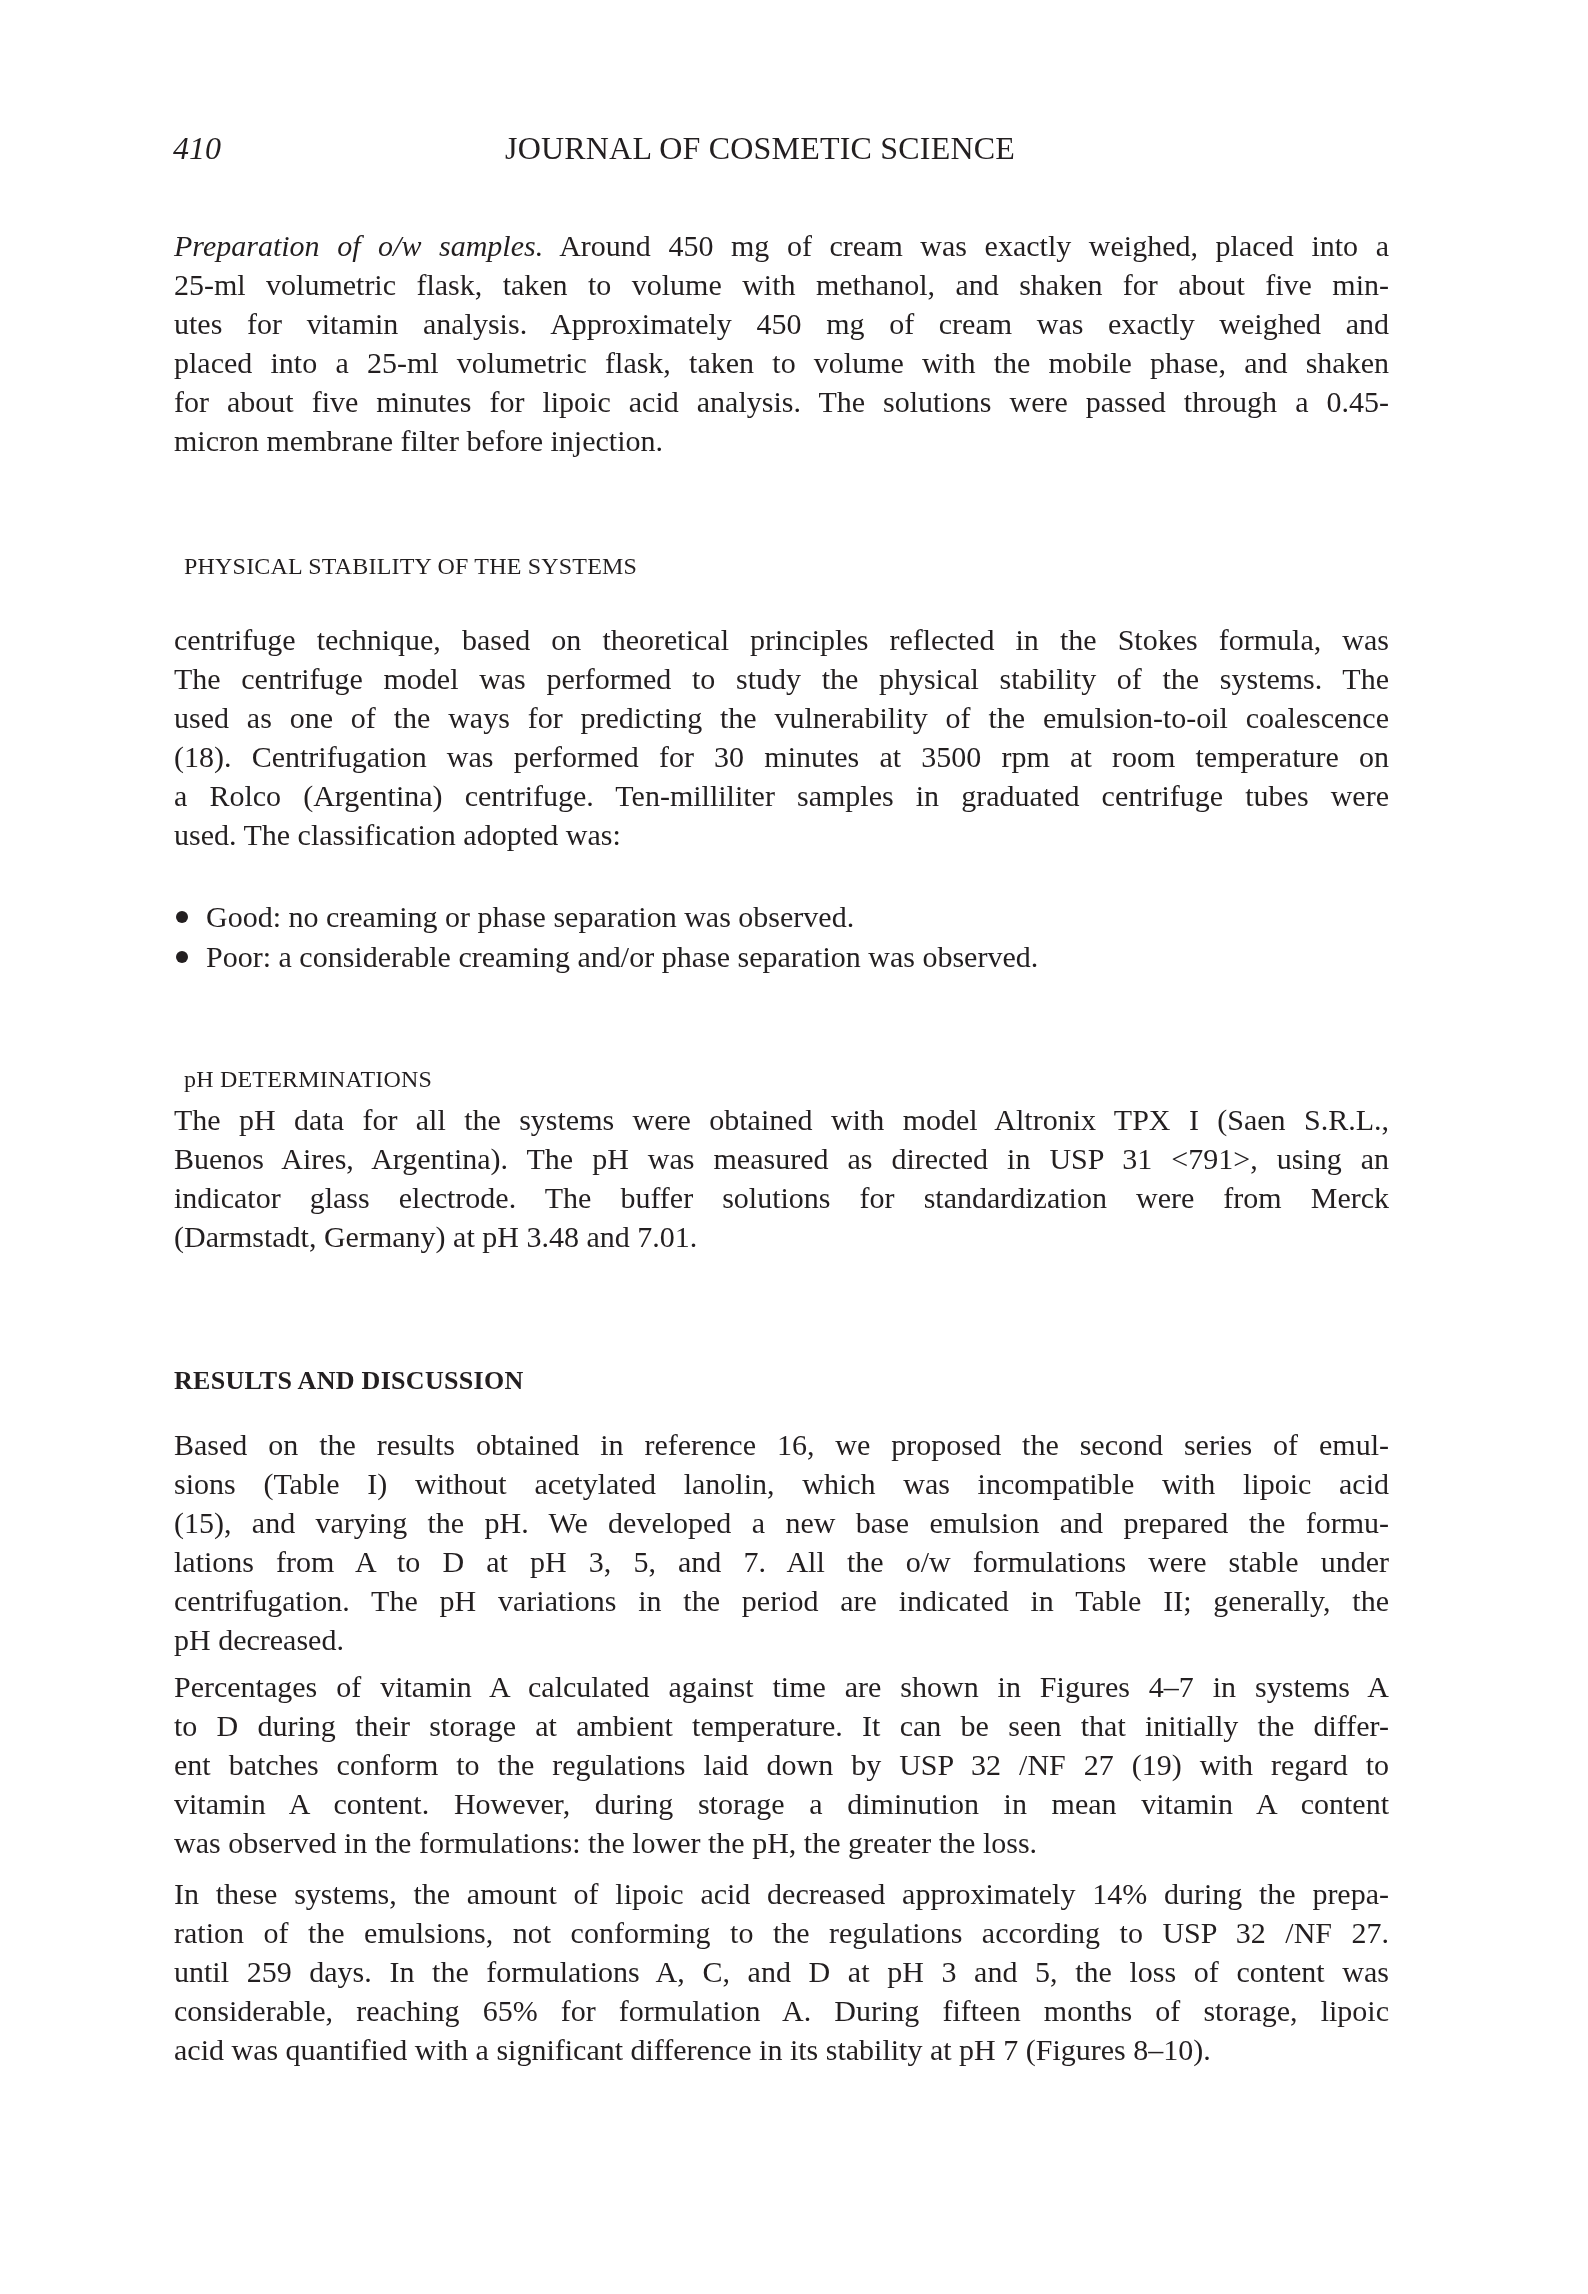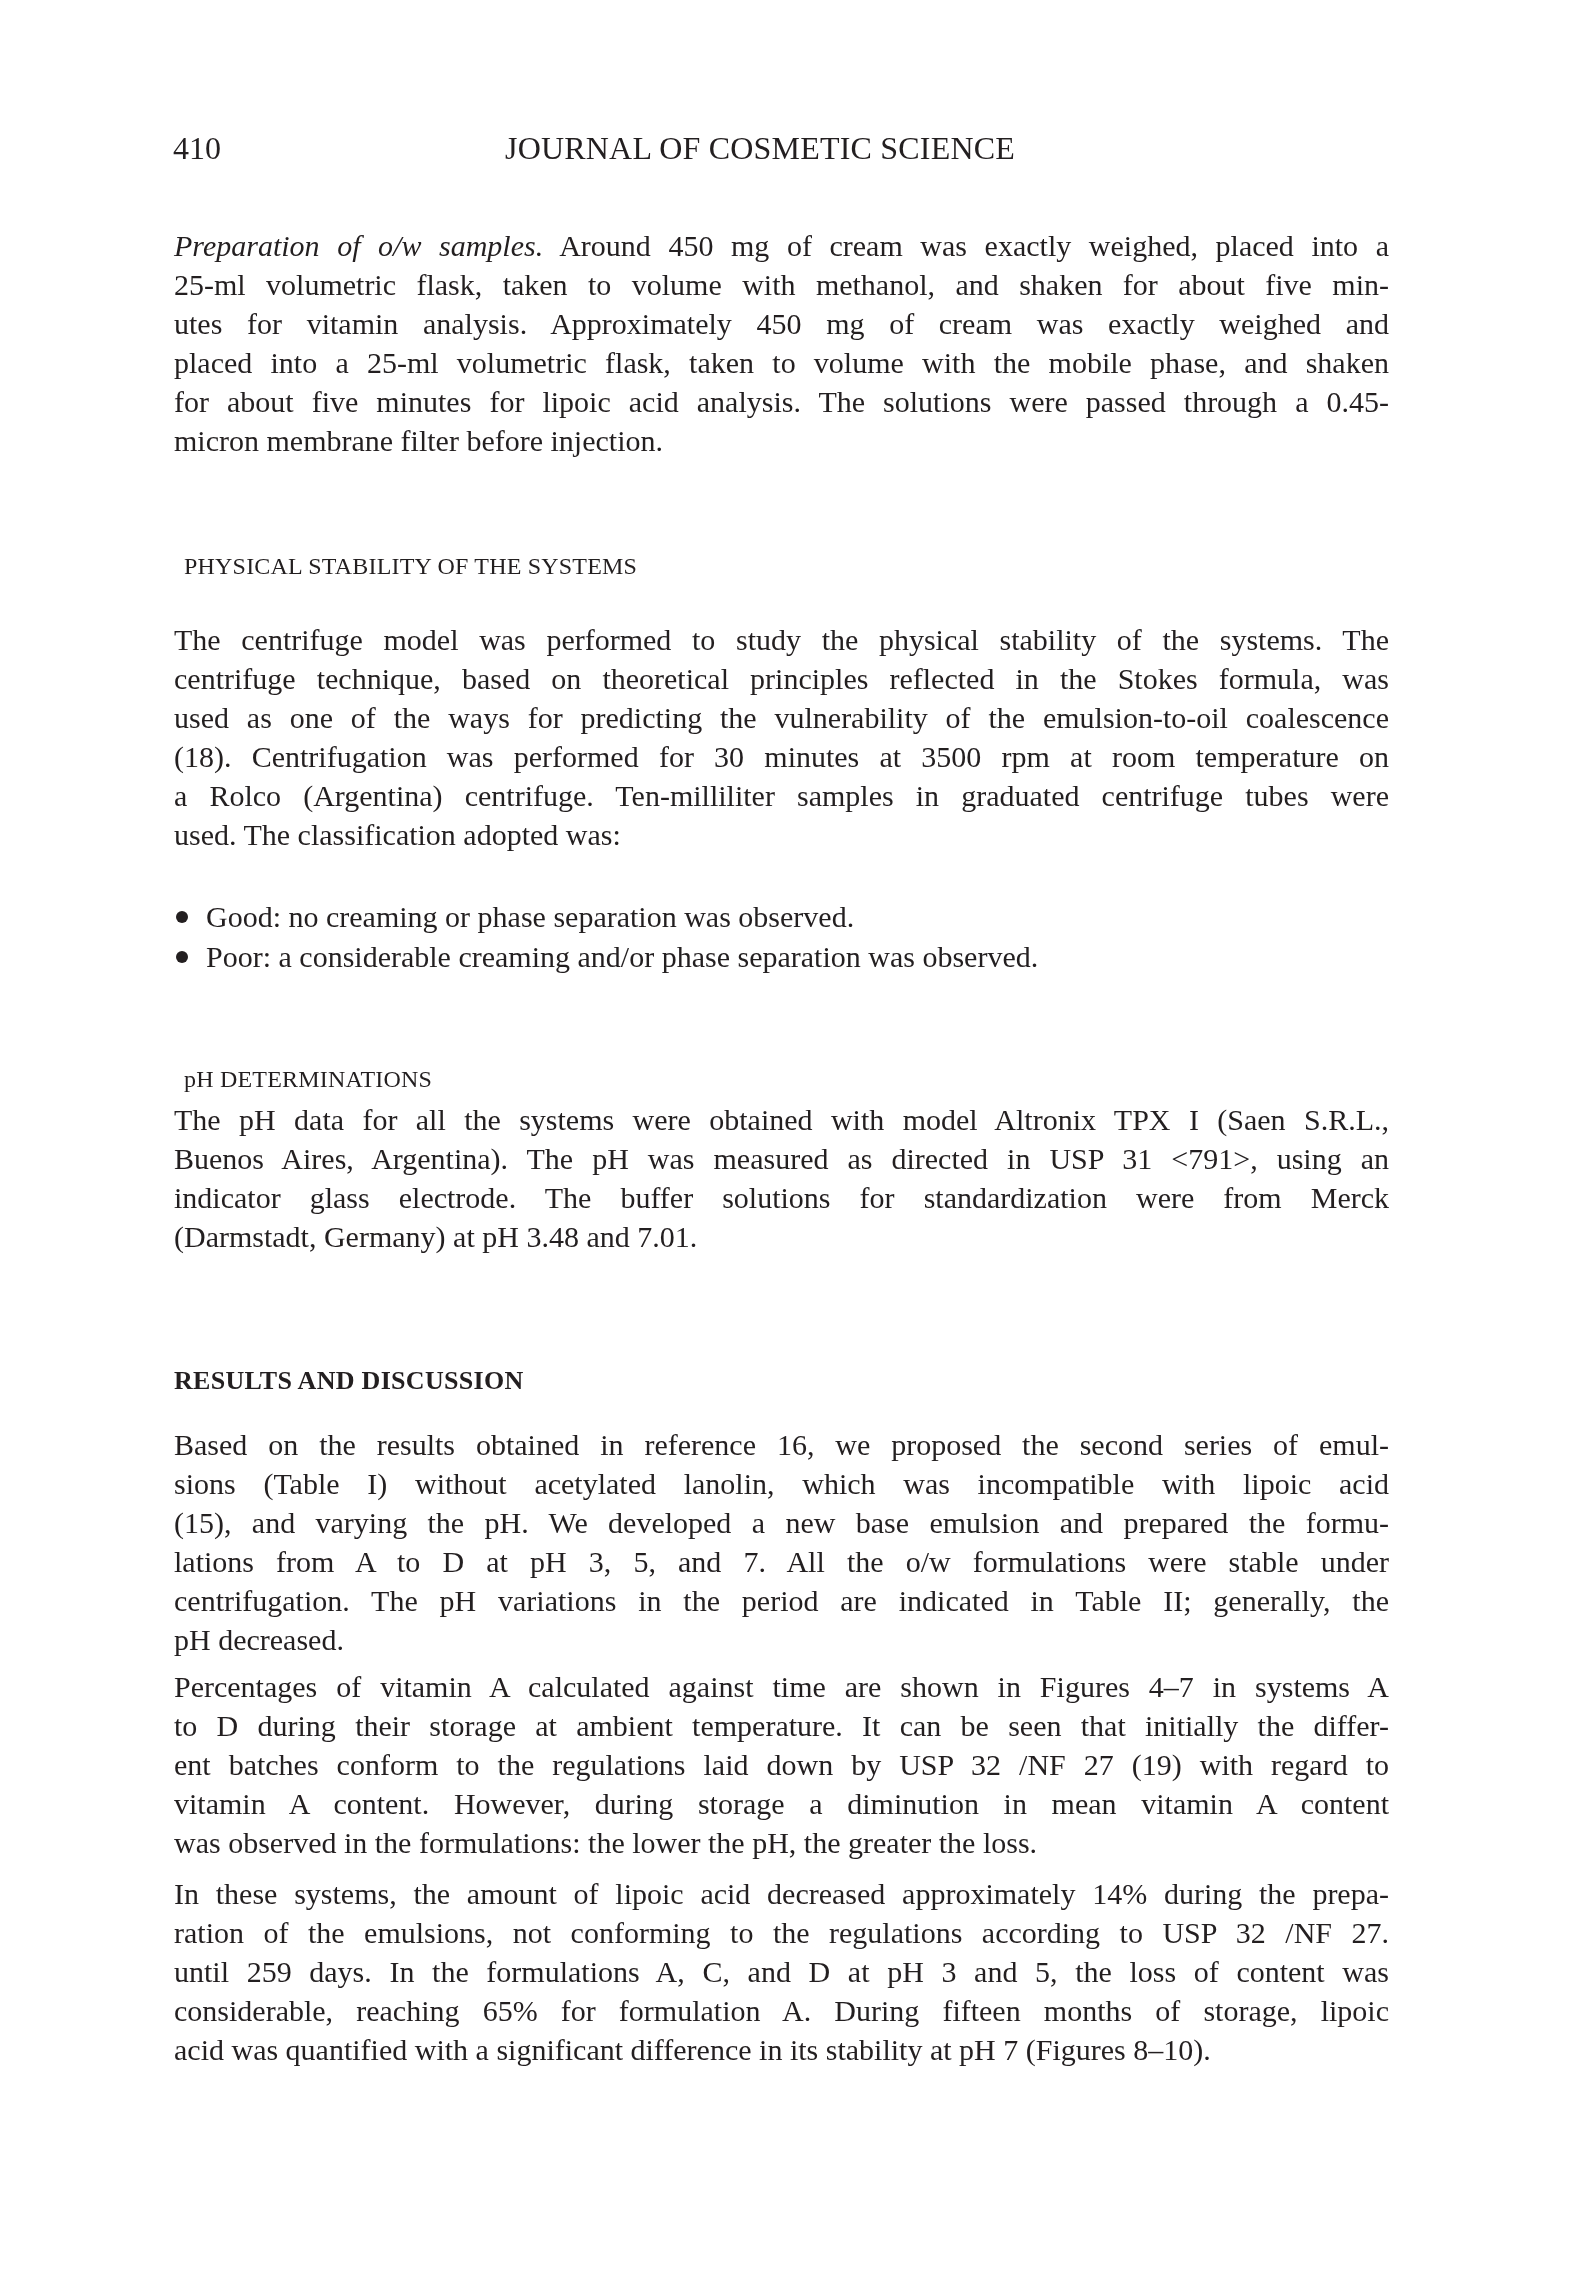--- a/index.html
+++ b/index.html
@@ -27,20 +27,21 @@
       left: 173px;
       width: 1215px;
       height: 40px;
       font-size: 32px;
       line-height: 40px;
     }
     .page-number {
       position: absolute;
       left: 0;
       top: 0;
+      font-style: italic;
     }
     .journal-title {
       position: absolute;
       left: 332px;
       top: 0;
       letter-spacing: 0.2px;
     }
     .block {
       position: absolute;
       left: 174px;
@@ -115,22 +116,22 @@
     <span class="line">25-ml volumetric flask, taken to volume with methanol, and shaken for about five min-</span>
     <span class="line">utes for vitamin analysis. Approximately 450 mg of cream was exactly weighed and</span>
     <span class="line">placed into a 25-ml volumetric flask, taken to volume with the mobile phase, and shaken</span>
     <span class="line">for about five minutes for lipoic acid analysis. The solutions were passed through a 0.45-</span>
     <span class="line last">micron membrane filter before injection.</span>
   </div>
 
   <div class="smallcaps-head" style="top:554px;">PHYSICAL STABILITY OF THE SYSTEMS</div>
 
   <div class="block" style="top:620px;">
+    <span class="line">centrifuge technique, based on theoretical principles reflected in the Stokes formula, was</span>
     <span class="line">The centrifuge model was performed to study the physical stability of the systems. The</span>
-    <span class="line">centrifuge technique, based on theoretical principles reflected in the Stokes formula, was</span>
     <span class="line">used as one of the ways for predicting the vulnerability of the emulsion-to-oil coalescence</span>
     <span class="line">(18). Centrifugation was performed for 30 minutes at 3500 rpm at room temperature on</span>
     <span class="line">a Rolco (Argentina) centrifuge. Ten-milliliter samples in graduated centrifuge tubes were</span>
     <span class="line last">used. The classification adopted was:</span>
   </div>
 
   <ul class="bullets" style="top:897px;">
     <li>
       <span class="bullet-dot"></span>
       <span>Good: no creaming or phase separation was observed.</span>

